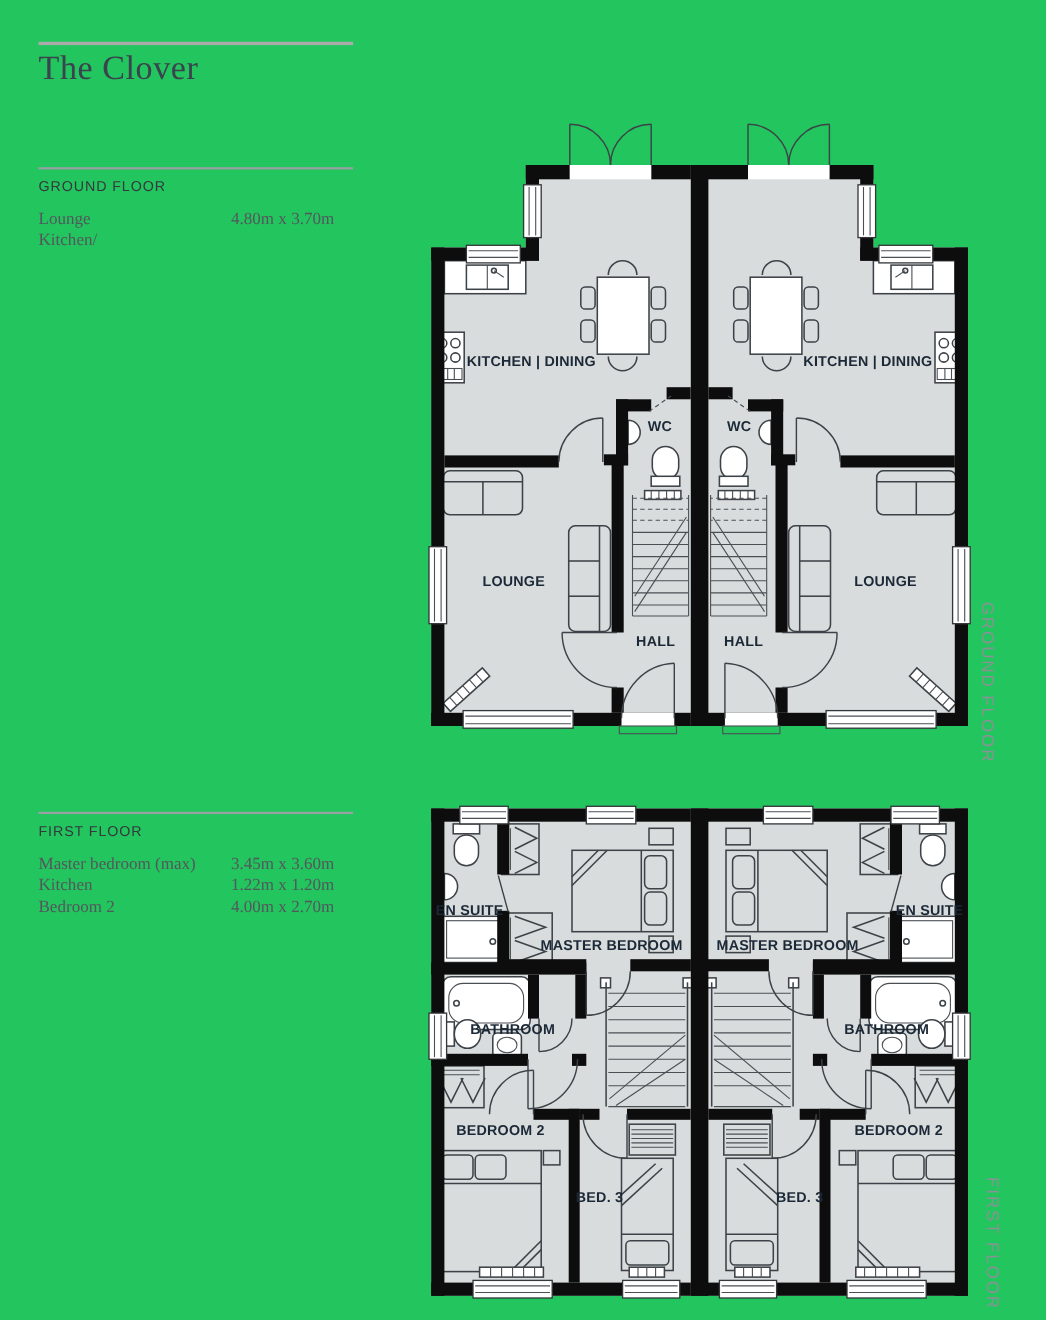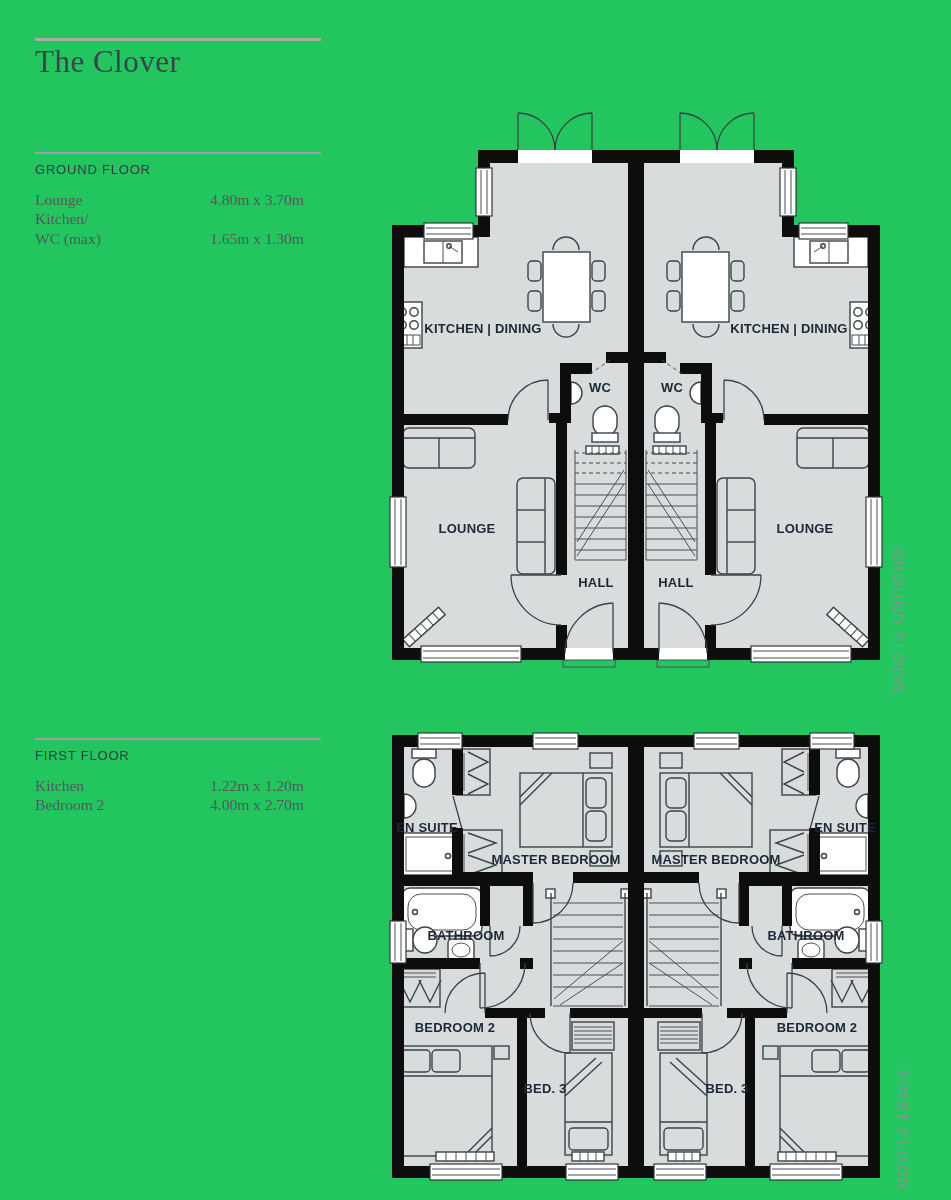--- a/index.html
+++ b/index.html
@@ -39,31 +39,31 @@
     <h2 class="spec-head">GROUND FLOOR</h2>
     <div class="spec-rows">
       <div class="spec-row">
         <span class="lbl">Lounge</span>
         <span class="val">4.80m x 3.70m</span>
       </div>
       <div class="spec-row">
         <span class="lbl">Kitchen/</span>
         <span class="val"></span>
       </div>
-      <div class="spec-row">
-        <span class="lbl">WC (max)</span>
-        <span class="val">1.65m x 1.30m</span>
-      </div>
     </div>
   </div>
 
   <div class="spec" style="top:738px;">
     <div class="spec-rule"></div>
     <h2 class="spec-head">FIRST FLOOR</h2>
     <div class="spec-rows">
+      <div class="spec-row">
+        <span class="lbl">Master bedroom (max)</span>
+        <span class="val">3.45m x 3.60m</span>
+      </div>
       <div class="spec-row">
         <span class="lbl">Kitchen</span>
         <span class="val">1.22m x 1.20m</span>
       </div>
       <div class="spec-row">
         <span class="lbl">Bedroom 2</span>
         <span class="val">4.00m x 2.70m</span>
       </div>
     </div>
   </div>

